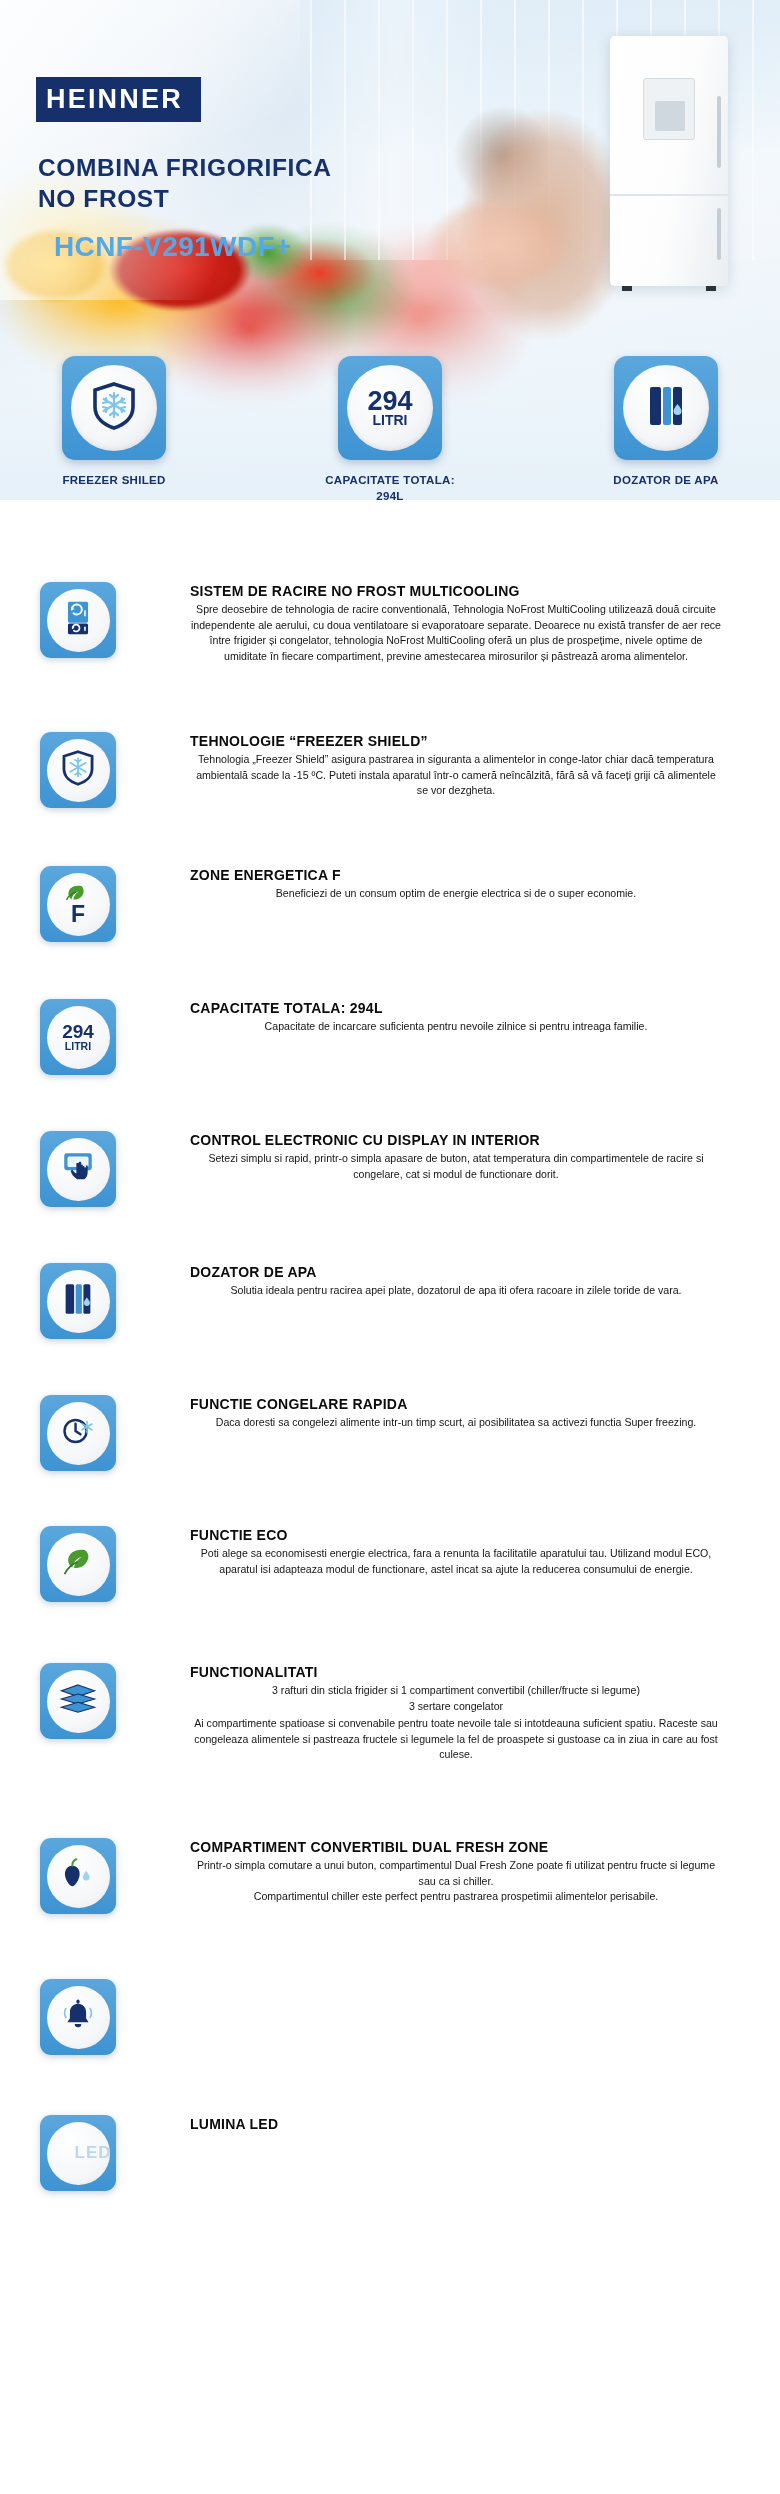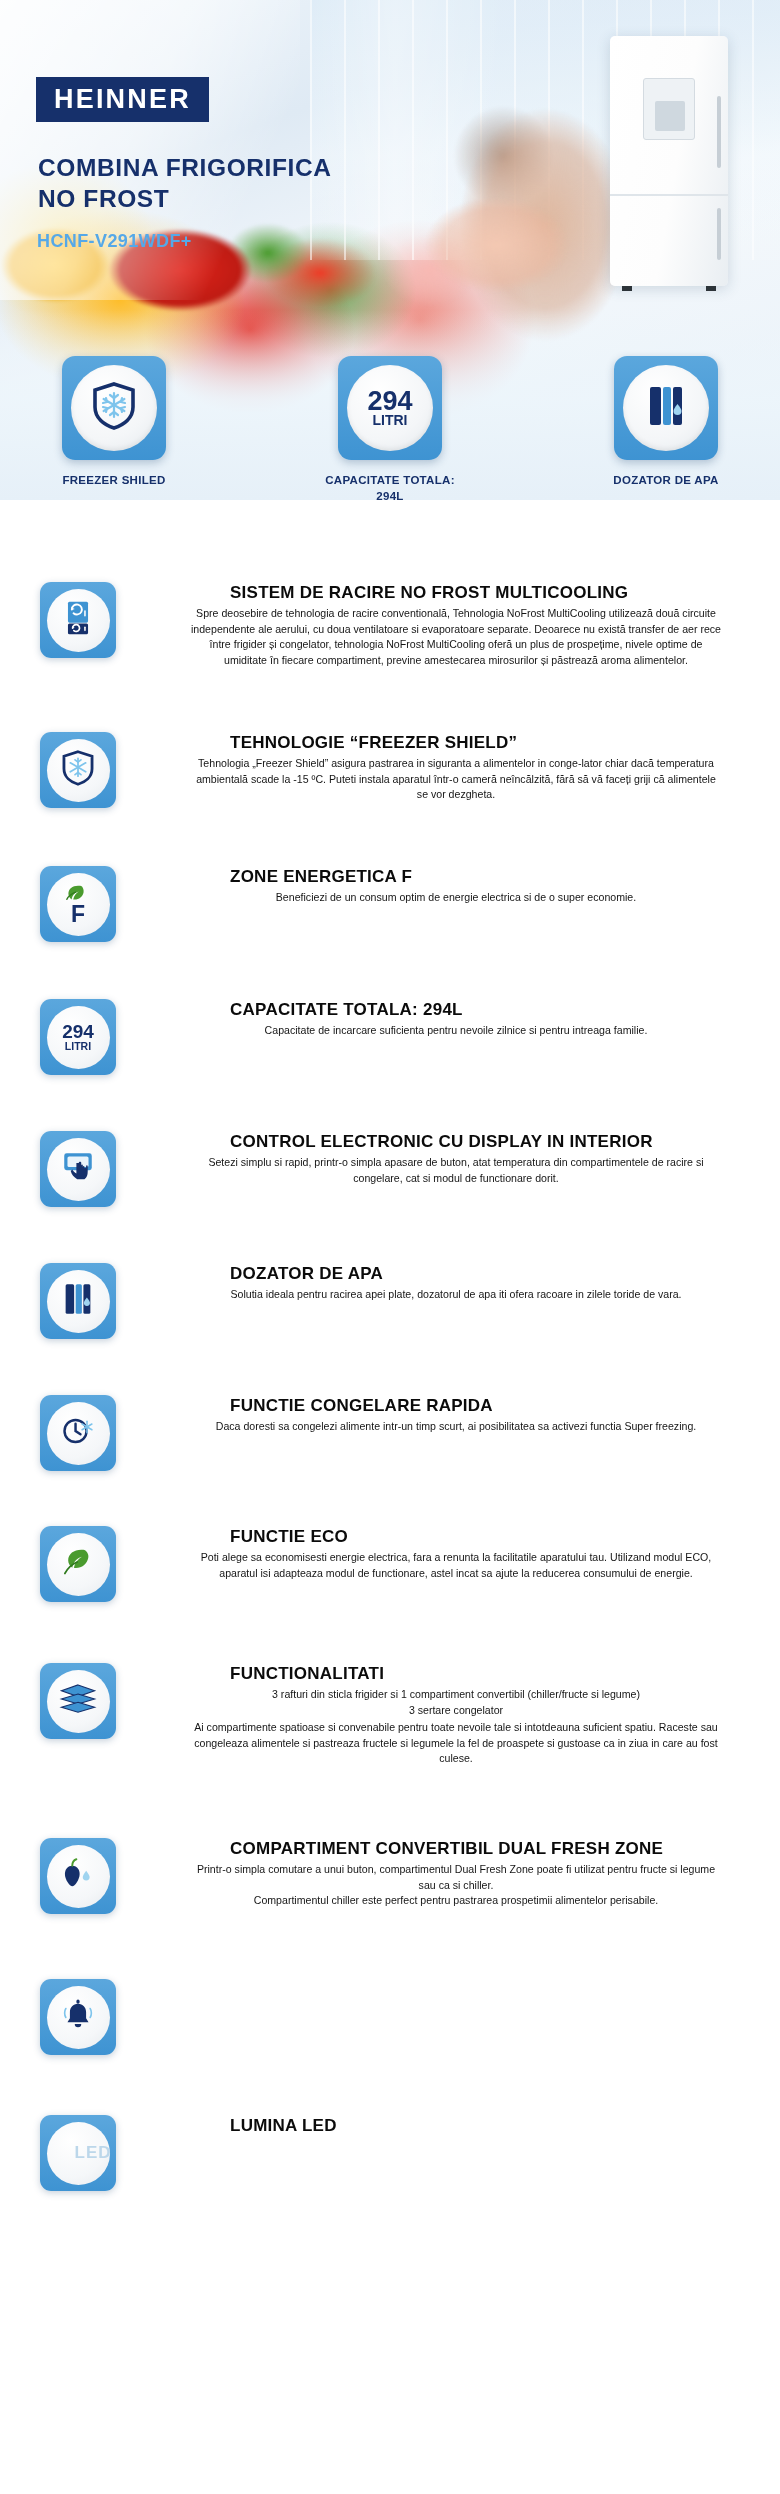--- a/index.html
+++ b/index.html
@@ -81,21 +81,21 @@
   .hero-left-wash {
     position: absolute; left: 0; top: 0;
     width: 300px; height: 300px;
     background: linear-gradient(115deg, rgba(255,255,255,.88) 0%, rgba(255,255,255,.55) 45%, rgba(255,255,255,0) 78%);
   }
 
   .logo {
     position: absolute;
     left: 36px; top: 77px;
     background: #16306b;
-    padding: 9px 18px 9px 18px;
+    padding: 9px 18px 9px 10px;
     z-index: 6;
   }
   .logo-text {
     color: #ffffff;
     font-size: 27px;
     font-weight: 700;
     letter-spacing: 2.2px;
     line-height: 1;
     font-family: "Liberation Sans", sans-serif;
   }
@@ -104,23 +104,23 @@
     left: 38px; top: 152px;
     color: #16306b;
     font-size: 24.5px;
     font-weight: 700;
     letter-spacing: .6px;
     line-height: 1.28;
     z-index: 6;
   }
   .hero-model {
     position: absolute;
-    left: 37px; top: 231px;
+    left: 54px; top: 231px;
     color: #55a8e8;
-    font-size: 18px;
+    font-size: 28px;
     font-weight: 700;
     letter-spacing: .4px;
     z-index: 6;
   }
 
   
   .fridge {
     position: absolute;
     right: 52px; top: 36px;
     width: 118px; height: 250px;
@@ -221,26 +221,25 @@
     background: radial-gradient(circle at 38% 30%, #ffffff 0%, #f5f7f9 62%, #e6eaee 100%);
     display: flex; align-items: center; justify-content: center;
   }
   .feat-text {
     flex: 1 1 auto;
     padding-left: 74px;
     padding-right: 58px;
   }
   .feat-title {
     color: #0b0b0b;
-    font-size: 17px;
+    font-size: 14px;
     font-weight: 700;
     letter-spacing: .25px;
     line-height: 1.3;
     margin-bottom: 2px;
-    margin-left: 40px;
   }
   .feat-body {
     color: #151515;
     font-size: 10.6px;
     line-height: 1.47;
     white-space: pre-line;
     text-align: center;
   }
   .feat-body + .feat-body { margin-top: 2px; }
   .letter-f { color: #16306b; font-size: 23px; font-weight: 700; }

